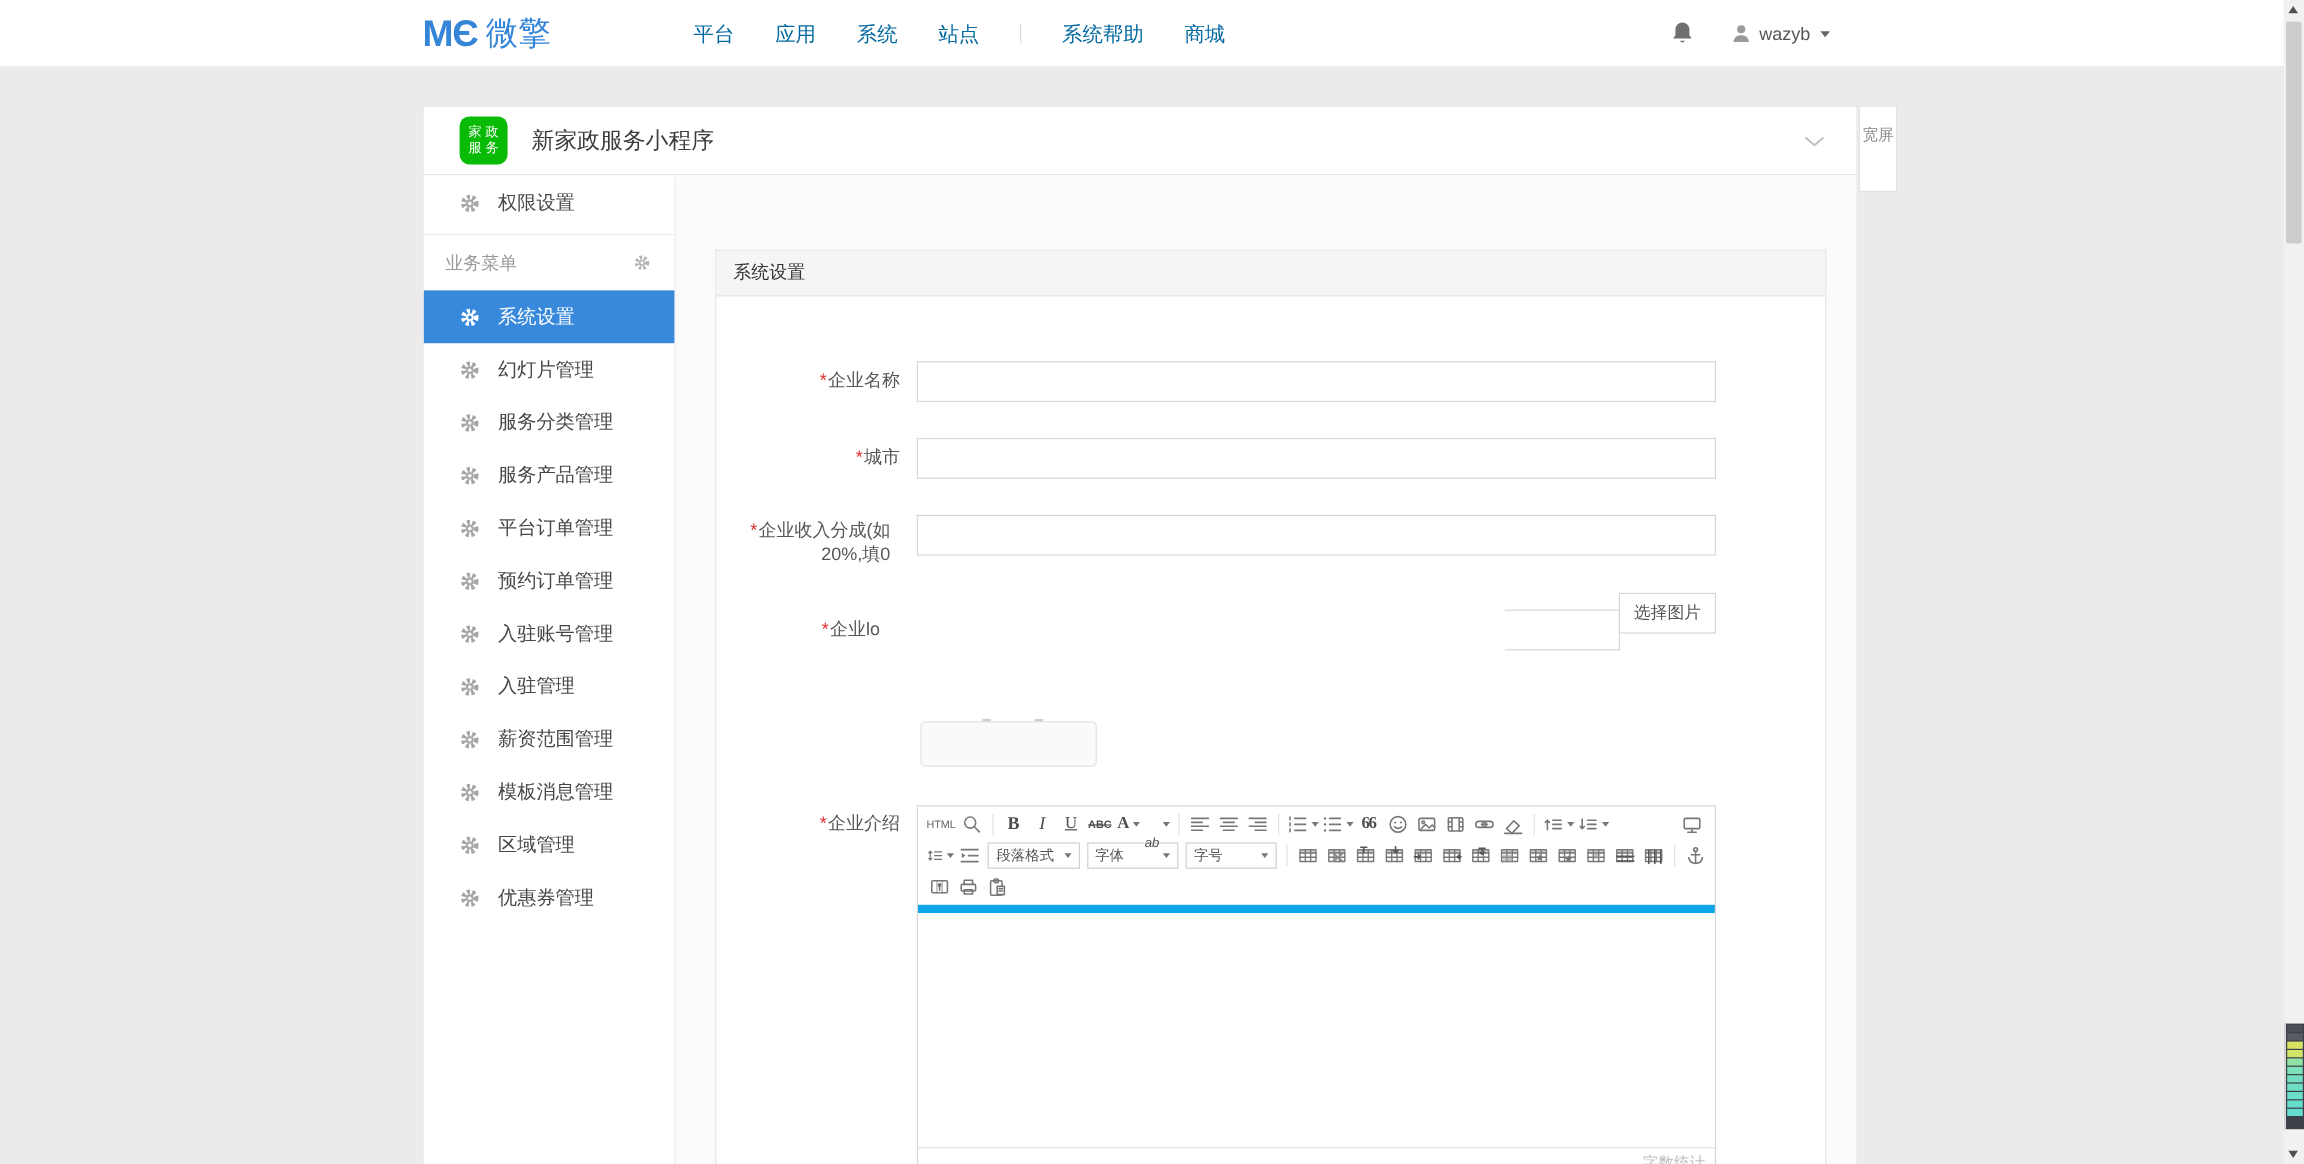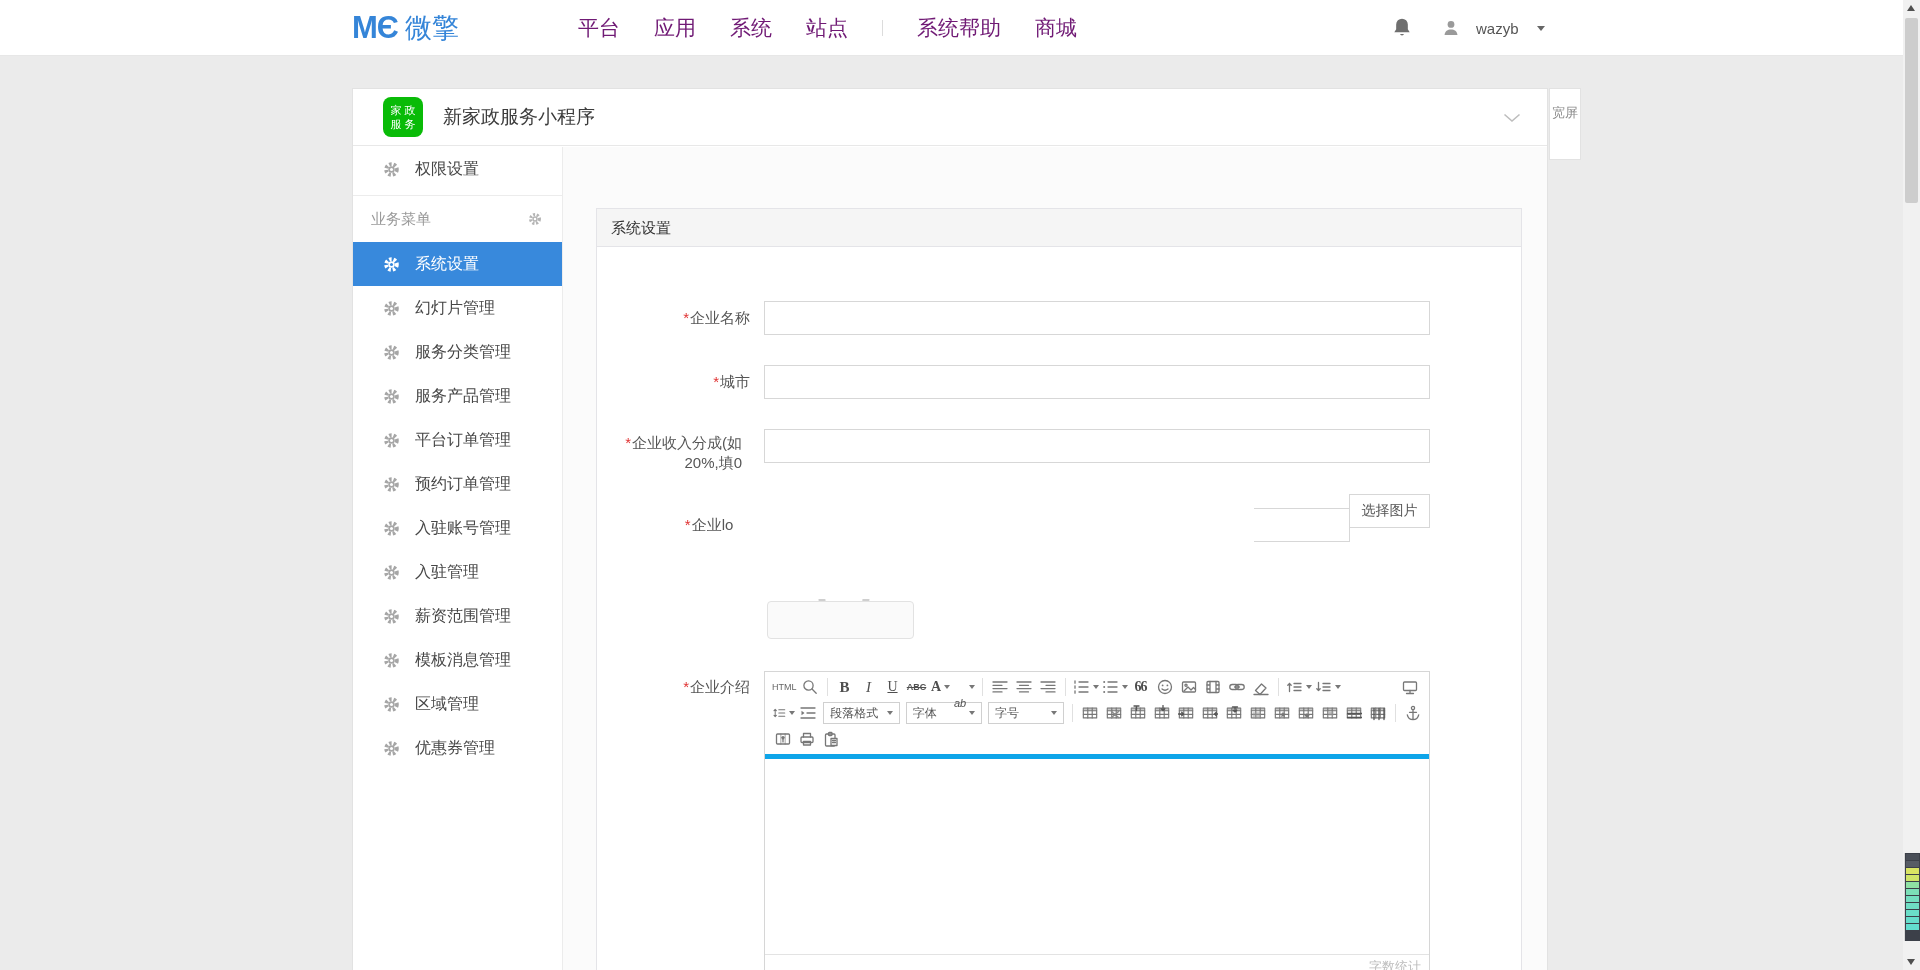--- a/index.html
+++ b/index.html
@@ -7,25 +7,25 @@
   body {
     font-family: "Liberation Sans", "DejaVu Sans", sans-serif;
     background:#ebebeb; position:relative; color:#444;
   }
   
   .topbar { position:absolute; left:0; top:0; width:1920px; height:56px; background:#fff; border-bottom:1px solid #e7e7e7; z-index:30; }
   .logo { position:absolute; left:352px; top:0; height:56px; display:flex; align-items:center; cursor:pointer; }
   .logo .mark { font-size:31px; font-weight:bold; color:#3585d8; letter-spacing:-1px; }
   .logo .name { font-size:27px; color:#3585d8; margin-left:7px; }
   .topnav { position:absolute; left:578px; top:0; height:56px; display:flex; align-items:center; gap:34px; }
-  .topnav .nav-item { font-size:21px; color:#701a75; cursor:pointer;font-family:Liberation Mono, monospace; }
+  .topnav .nav-item { font-size:17px; color:#0369a1; cursor:pointer;font-family:Liberation Mono, monospace; }
   .topnav .vdiv { width:1px; height:16px; background:#dcdcdc; }
   .top-right { position:absolute; left:1392px; top:0; height:56px; display:flex; align-items:center; gap:30px; }
   .bell { width:20px; height:22px; cursor:pointer; }
-  .userbox { display:flex; align-items:center; gap:16px; cursor:pointer; }
+  .userbox { display:flex; align-items:center; gap:6px; cursor:pointer; }
   .username { font-size:15px; color:#555; }
   .caret-down { width:0; height:0; border-left:4px solid transparent; border-right:4px solid transparent; border-top:5px solid #666; margin-left:2px; }
   
   .card { position:absolute; left:352px; top:88px; width:1196px; height:882px; background:#fff; border:1px solid #e2e2e2; border-bottom:none; overflow:hidden; }
   .card-header { position:absolute; left:0; top:0; width:100%; height:57px; border-bottom:1px solid #e8e8e8; display:flex; align-items:center; padding-left:30px; background:#fff; }
   .app-icon { width:40px; height:40px; border-radius:8px; background:#09bb07; color:#fff; display:flex; flex-direction:column; align-items:center; justify-content:center; font-size:11px; line-height:14px; letter-spacing:3px; padding-left:3px; }
   .app-title { margin-left:20px; font-size:19px; color:#3c3c3c;text-align:center; }
   .header-chevron { position:absolute; right:26px; top:24px; cursor:pointer; }
   .widescreen { position:absolute; left:1549px; top:88px; width:32px; height:72px; background:#fff; border:1px solid #e2e2e2; color:#8a8a8a; font-size:13px; text-align:center; padding-top:13px; line-height:22px; cursor:pointer; z-index:5; }
   
@@ -46,21 +46,21 @@
   .flabel .req { color:#e03131; margin-right:1px; }
   .flabel.l3 { width:145px; }
   .finput { position:absolute; left:167px; width:666px; height:34px; border:1px solid #d7d7d7; background:#fff; outline:none; padding:0 8px; font-size:14px; color:#333; }
   .finput.short { width:586px; }
   .choose-btn { position:absolute; left:752px; width:81px; height:34px; border:1px solid #d7d7d7; background:#fff; font-size:14px; color:#555; cursor:pointer; font-family:inherit; }
   .overlay-white { position:absolute; left:136px; top:232px; width:521px; height:120px; background:#fff; z-index:3; }
   .preview-box { position:absolute; left:170px; top:354px; width:147px; height:38px; border:1px solid #e2e2e2; border-radius:4px; background:#fafafa; z-index:2; }
   .loader-glyph { position:absolute; left:207px; top:312px; z-index:2; }
   
   .editor { position:absolute; left:167px; top:424px; width:666px; border:1px solid #d6d6d6; background:#fff; }
-  .etoolbar { border-bottom:5px solid #0ea5e9; padding:2px 4px; }
+  .etoolbar { border-bottom:7px solid #0ea5e9; padding:2px 4px; }
   .trow { display:flex; align-items:center; height:26px; padding-left:2px; }
   .tbtn { height:22px; min-width:22px; display:inline-flex; align-items:center; justify-content:center; color:#4f4f4f; cursor:pointer; margin:0 1px; position:relative; }
   .tsep { width:1px; height:18px; background:#e0e0e0; margin:0 5px; }
   .tcaret { width:0; height:0; border-left:3.5px solid transparent; border-right:3.5px solid transparent; border-top:4px solid #777; margin-left:3px; }
   svg.ic { width:18px; height:18px; stroke:#777; fill:none; stroke-width:1.3; stroke-linecap:round; stroke-linejoin:round; }
   svg.ic.sm { width:16px; height:16px; }
   .t-html { font-size:9px; color:#666; letter-spacing:0; }
   .t-b { font-family:"Liberation Serif","DejaVu Serif",serif; font-weight:bold; font-size:15px; }
   .t-i { font-family:"Liberation Serif","DejaVu Serif",serif; font-style:italic; font-size:15px; }
   .t-u { font-family:"Liberation Serif","DejaVu Serif",serif; font-size:14px; text-decoration:underline; }

